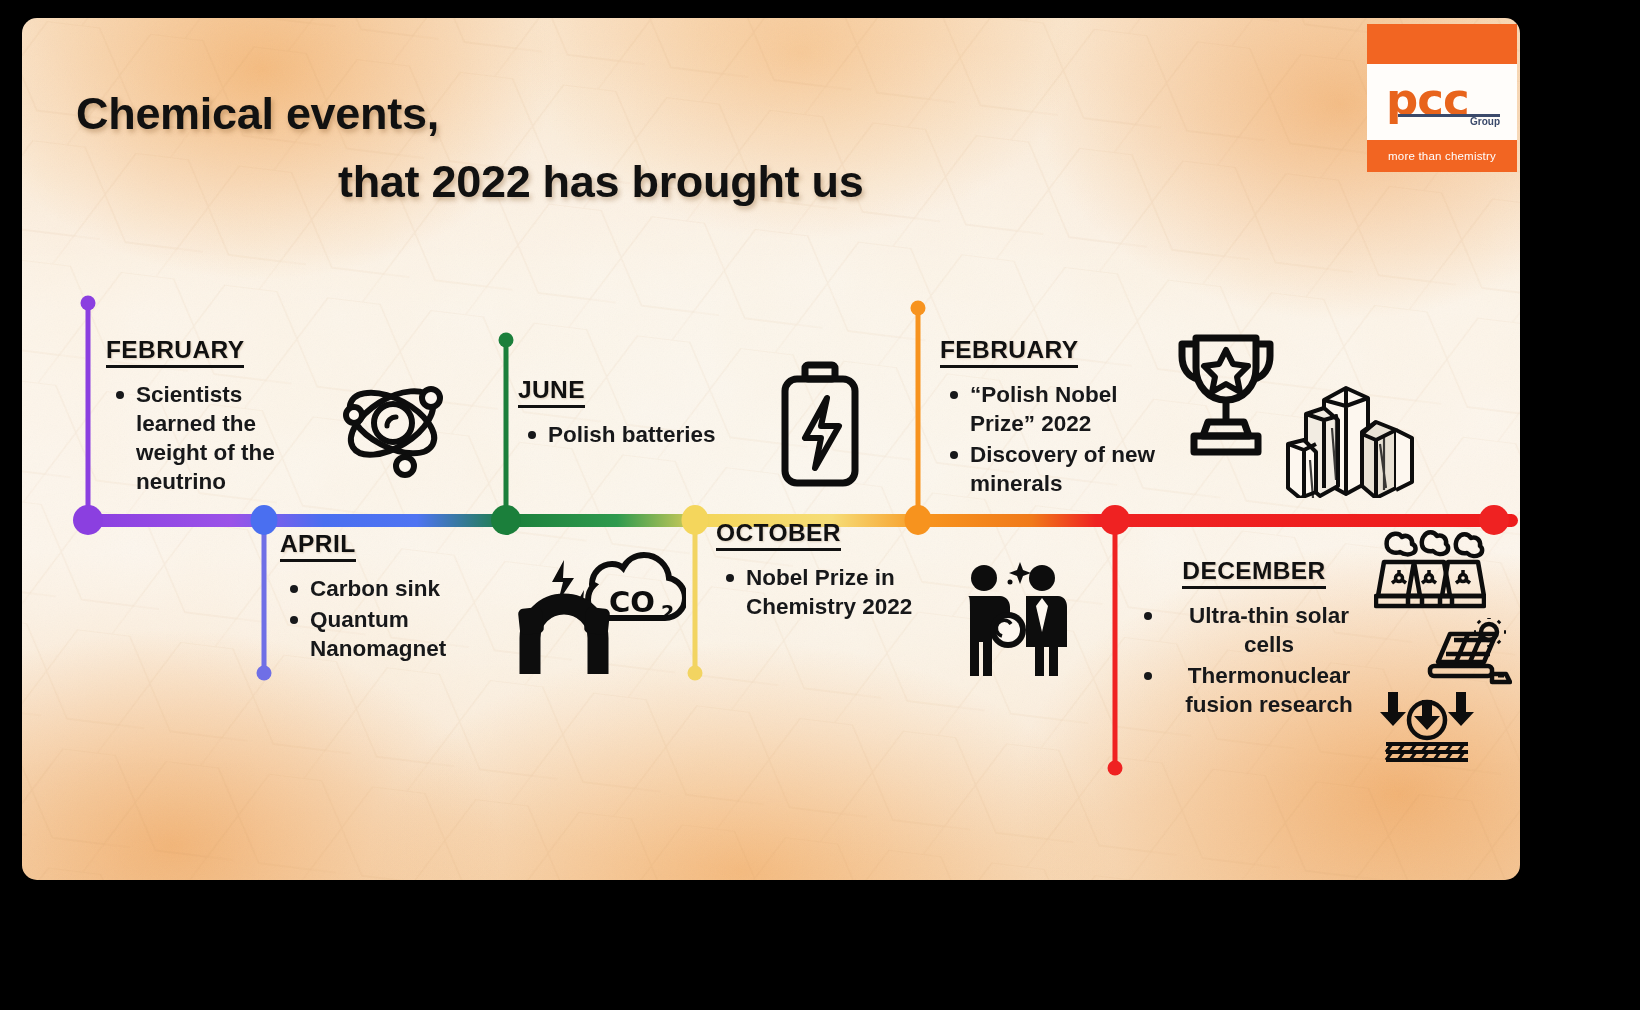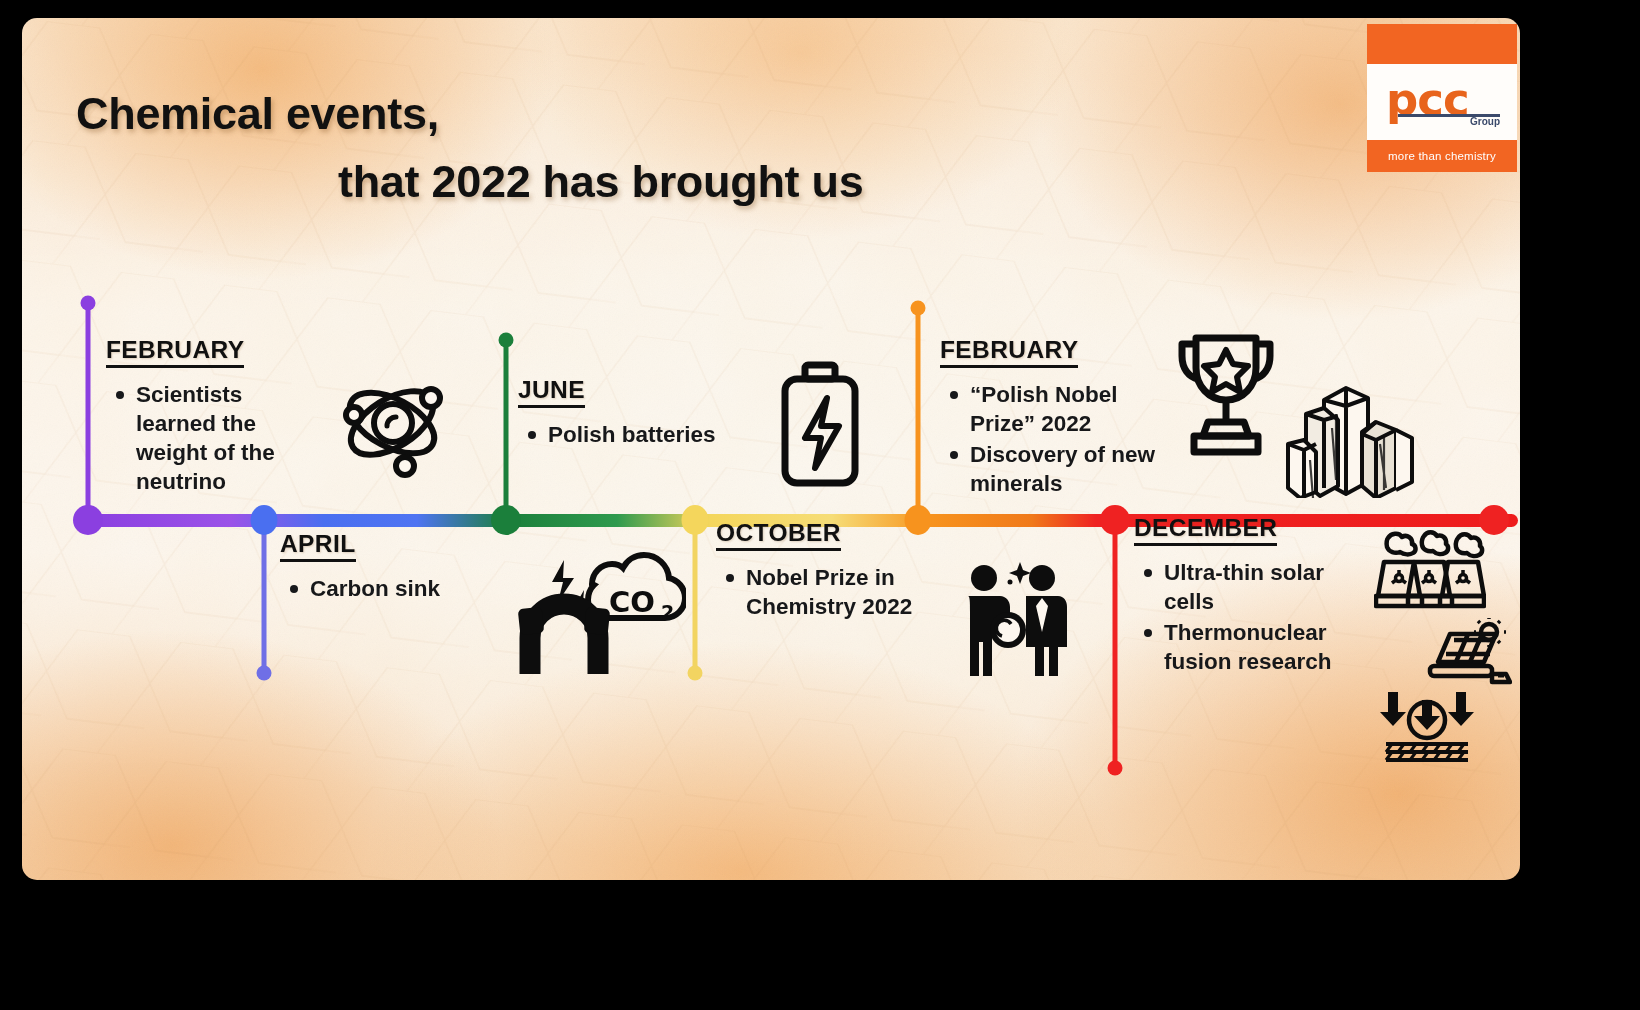--- a/index.html
+++ b/index.html
@@ -157,20 +157,21 @@
       <circle cx="99" cy="35" r="9" fill="#fdf7ef"></circle>
       <circle cx="22" cy="52" r="8" fill="#fdf7ef"></circle>
       <circle cx="73" cy="103" r="9" fill="#fdf7ef"></circle>
     </svg>
   </div>
 
   <div class="entry" style="left:258px;top:512px;width:230px;">
     <div class="month">APRIL</div>
     <ul class="bullets">
       <li>Carbon sink</li>
+      <li>Quantum Nanomagnet</li>
     </ul>
   </div>
   <div class="icon" style="left:492px;top:528px;">
     <svg width="172" height="142" viewBox="0 0 172 142" fill="none" stroke="#0d0d0d" stroke-width="6">
 
       <path d="M78 38c0-11 9-20 20-20 4 0 8 1 11 4 4-8 12-13 21-13 13 0 24 10 25 23 9 2 16 10 16 20 0 11-9 20-20 20H92c-10 0-18-8-18-18 0-6 2-11 6-15z" stroke-width="6" fill="none"></path>
       <text x="118" y="66" font-family="DejaVu Sans,sans-serif" font-size="29" font-weight="700" fill="#0d0d0d" stroke="none" text-anchor="middle">CO</text>
       <text x="147" y="73" font-family="DejaVu Sans,sans-serif" font-size="19" font-weight="700" fill="#0d0d0d" stroke="none">2</text>
 
       <path d="M50 14l-12 22h11L44 56l16-24H49z" fill="#0d0d0d" stroke="none"></path>
@@ -250,21 +251,21 @@
       <path d="M4 74l16 6 12-6M20 80v52"></path>
       <path d="M92 52l20 8v58l-20 10-14-12V62z" fill="#e9e2d5"></path>
       <path d="M92 52l-14 12 14 6 20-10M92 70v58"></path>
       <path d="M112 60l16 8v44l-16 8" fill="#fdf7ef"></path>
       <g stroke-width="2.2" opacity=".8">
         <path d="M48 58l4 52M52 44l0 66M96 74l6 44M100 66l0 54M26 90l3 38"></path>
       </g>
     </svg>
   </div>
 
-  <div class="entry" style="left:1112px;top:496px;width:240px;">
+  <div class="entry" style="left:1112px;top:539px;width:240px;text-align:center;">
     <div class="month">DECEMBER</div>
     <ul class="bullets">
       <li>Ultra-thin solar cells</li>
       <li>Thermonuclear fusion research</li>
     </ul>
   </div>
   <div class="icon" style="left:1352px;top:512px;">
     <svg width="112" height="82" viewBox="0 0 112 82" fill="none" stroke="#0d0d0d" stroke-width="4.5" stroke-linejoin="round">
 
       <path d="M14 8c3-5 11-6 14-1 5-3 11 1 10 7 4 1 5 7 1 9-3 2-9 2-13-1-5 2-11 0-13-5-1-4 0-8 1-9z"></path>

